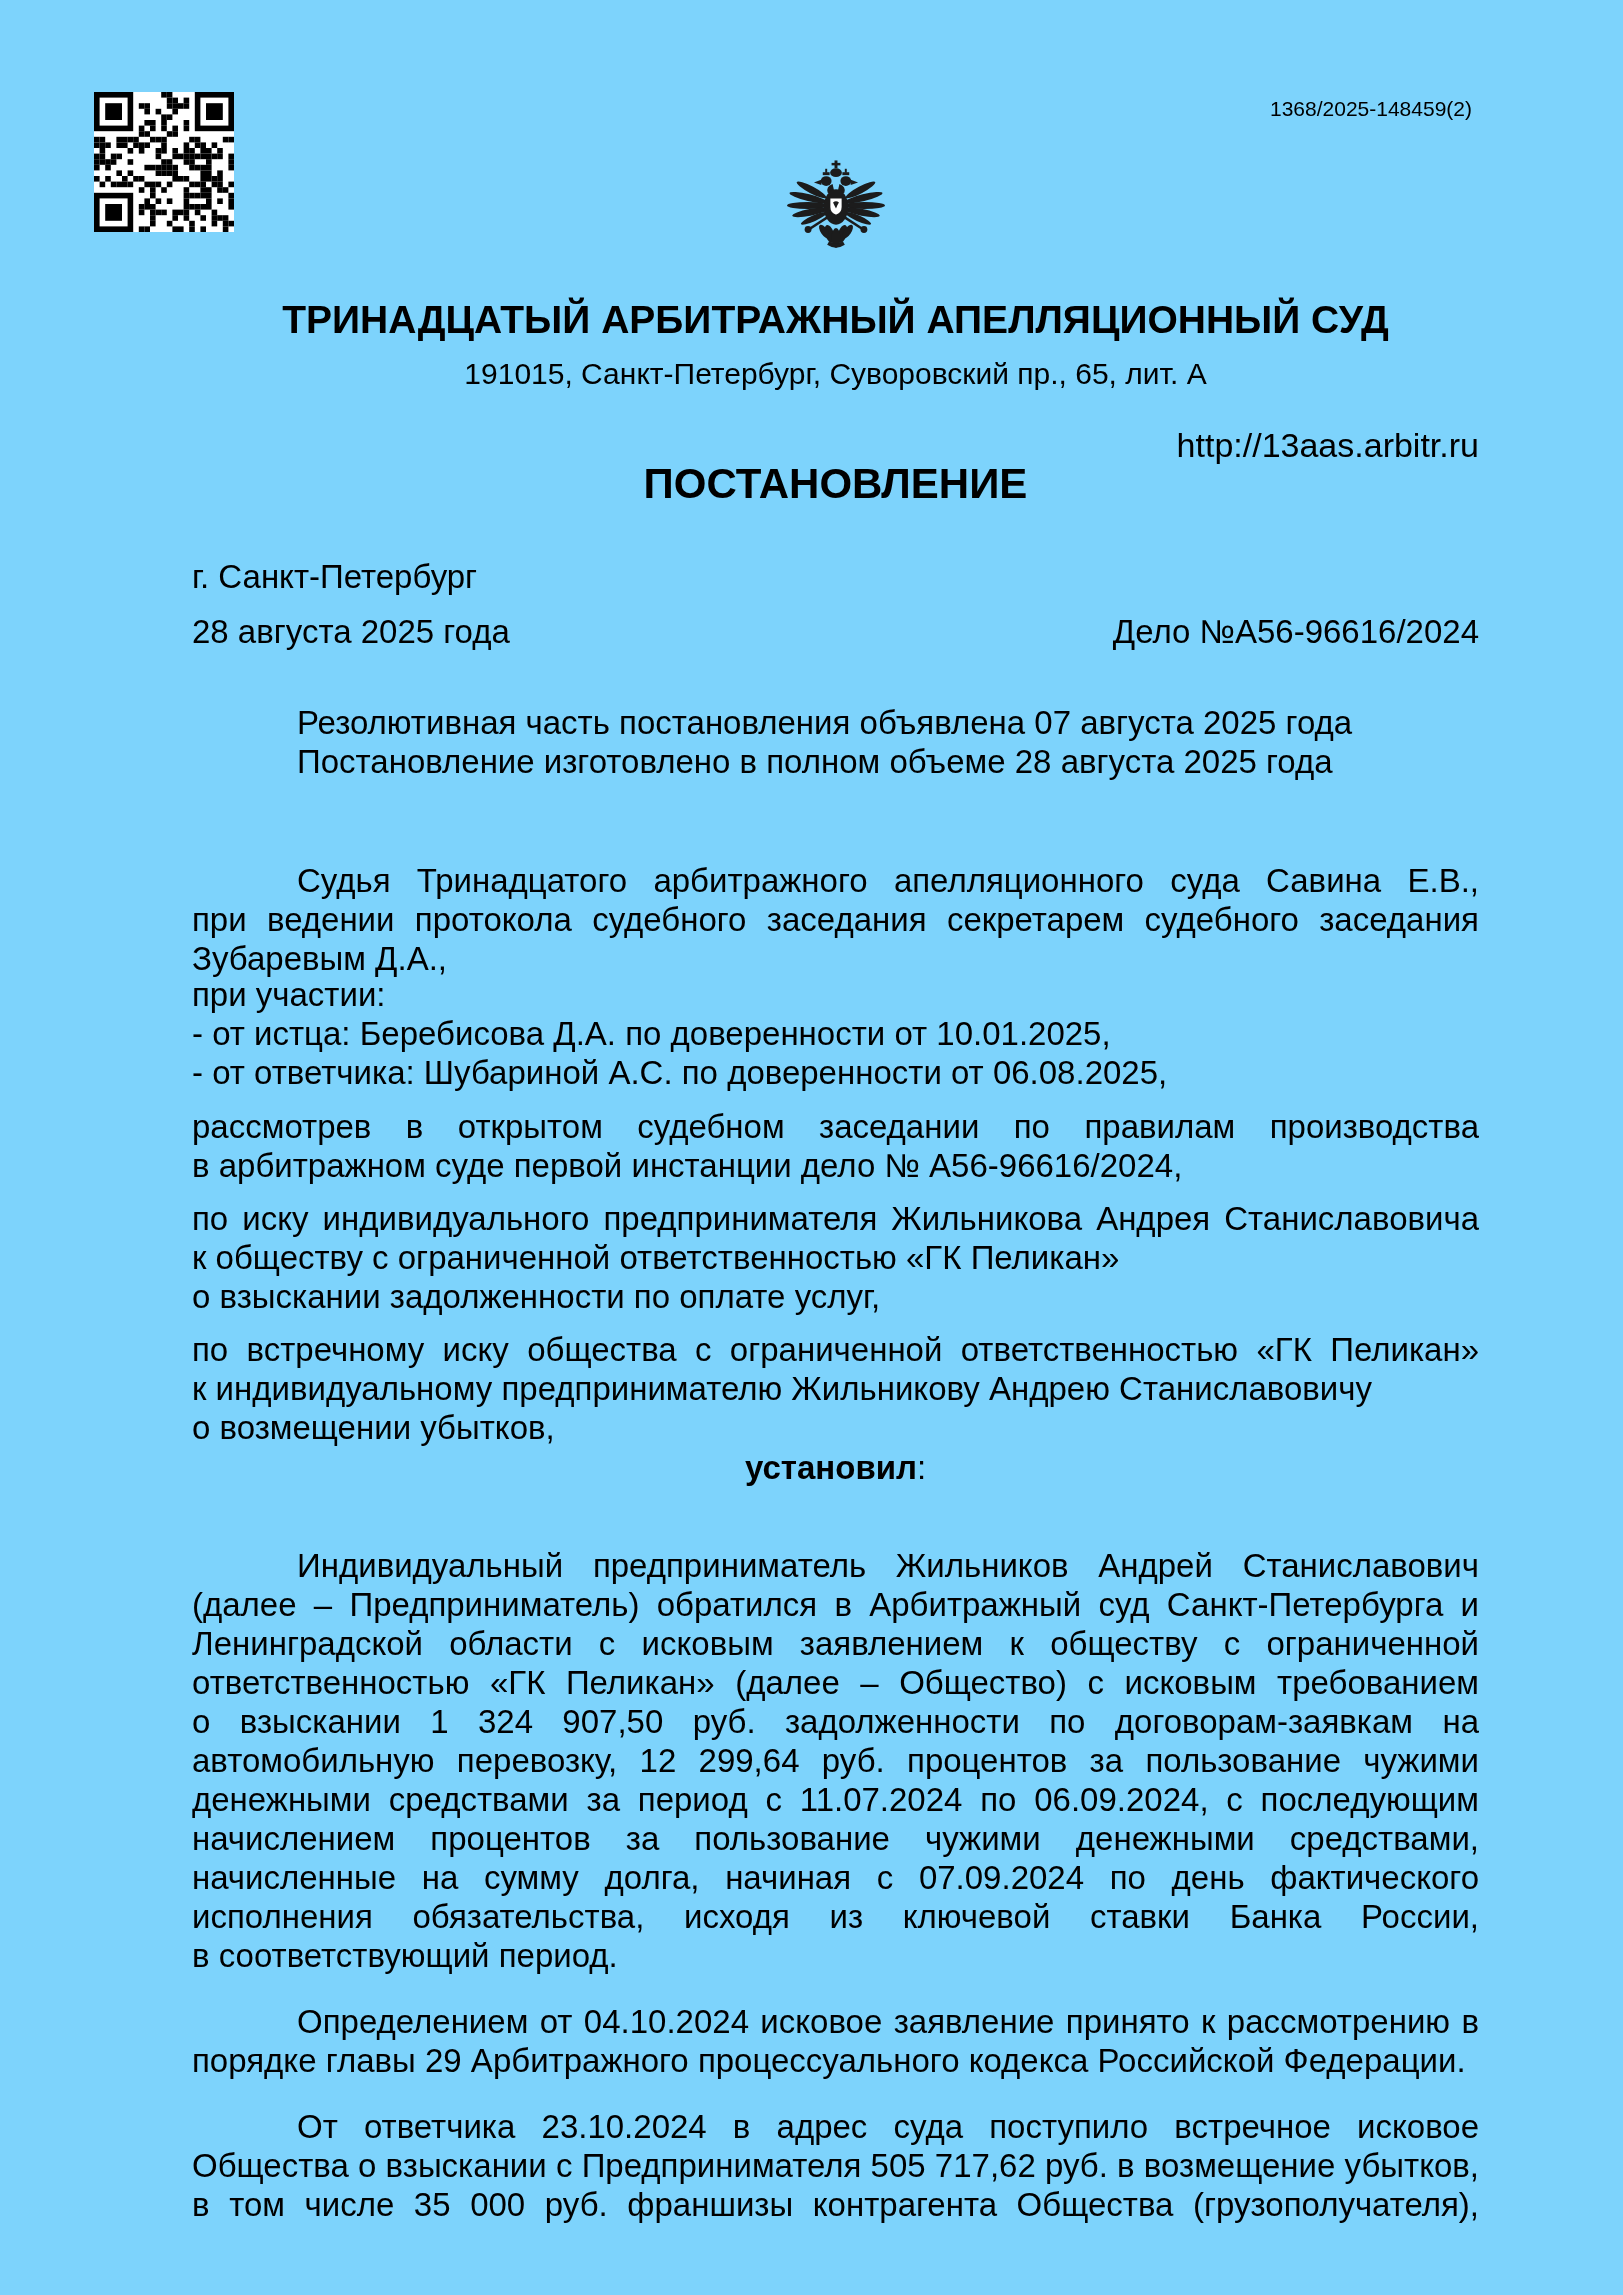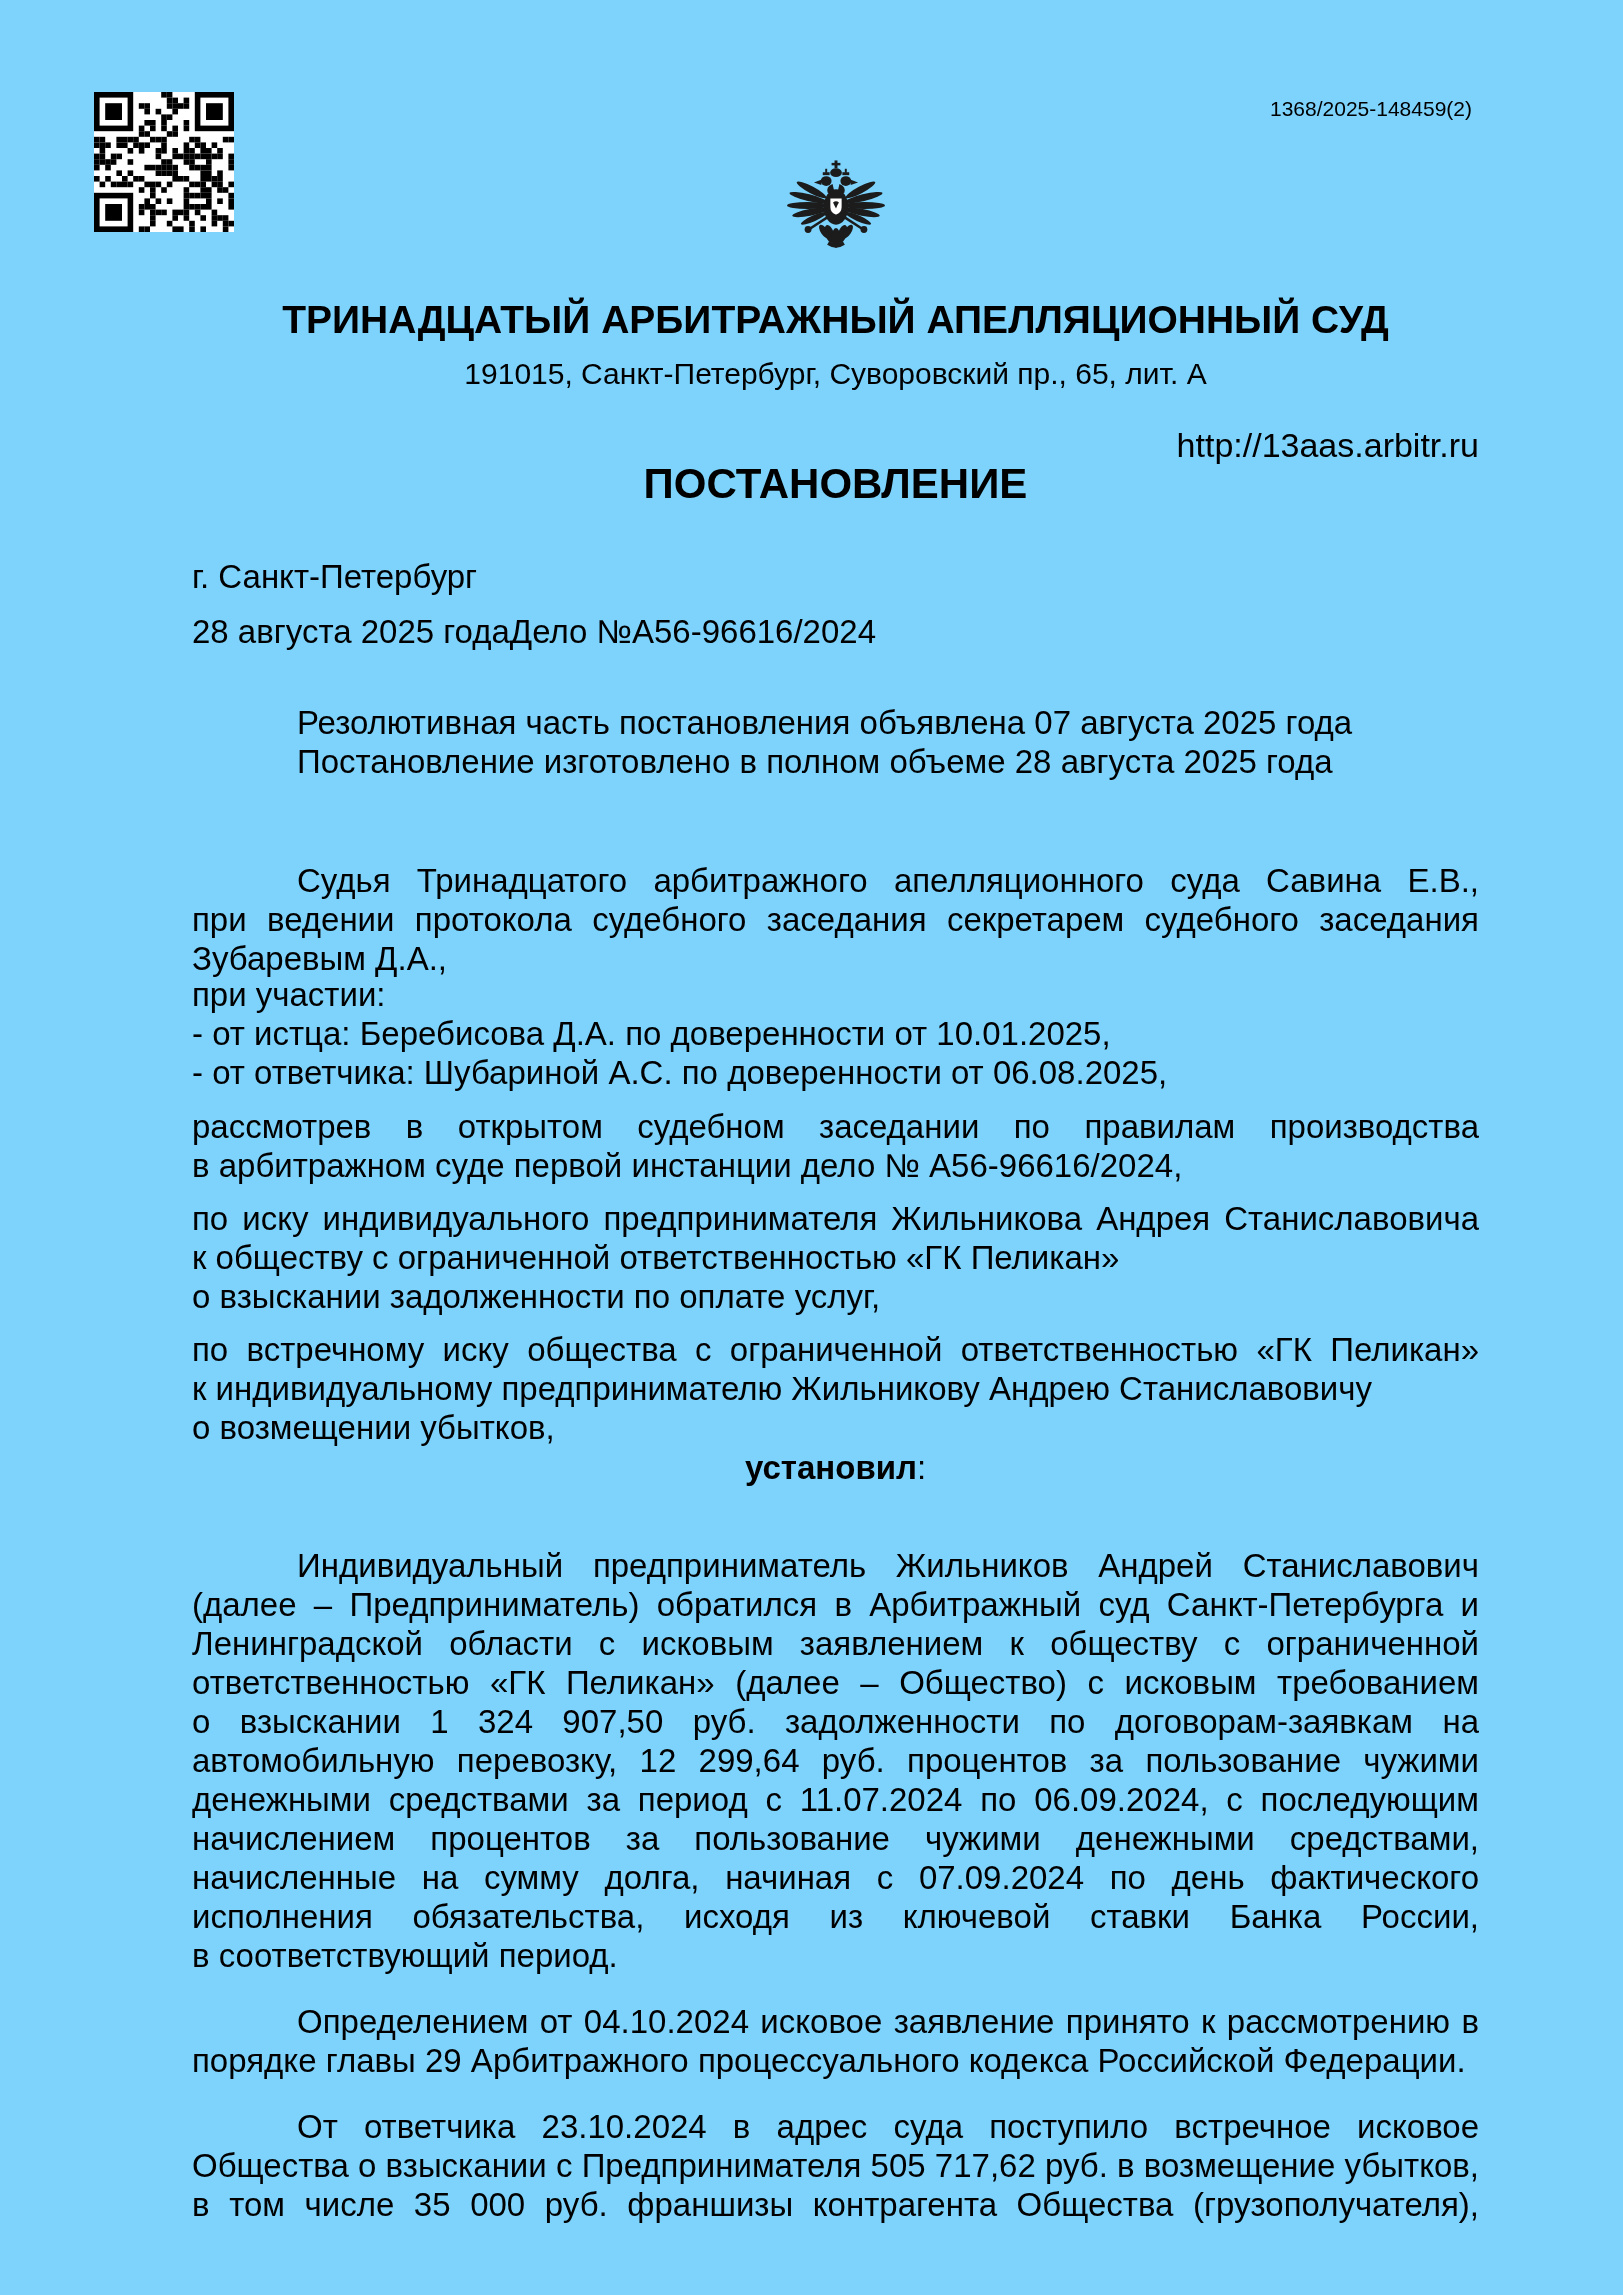--- a/index.html
+++ b/index.html
@@ -25,21 +25,21 @@
   }
   .emblem svg{width:98px;height:110px;}
   .col{position:absolute;left:192px;width:1287px;box-sizing:border-box;}
   .court-name{
     top:296px;text-align:center;font-weight:bold;font-size:39px;line-height:47px;
   }
   .addr1{top:356px;text-align:center;font-size:30px;line-height:35px;}
   .addr2{top:391px;text-align:right;font-size:34px;line-height:35px;margin-top:37px;}
   .doc-type{top:458px;text-align:center;font-weight:bold;font-size:42px;line-height:52px;}
   .city{top:557px;font-size:33px;line-height:39px;}
-  .date-row{top:612px;display:flex;justify-content:flex-start;font-size:33px;line-height:39px;}
+  .date-row{top:612px;display:flex;justify-content:space-between;font-size:33px;line-height:39px;}
   .block{position:absolute;left:192px;width:1287px;box-sizing:border-box;font-size:33px;}
   .ln{display:block;height:39px;line-height:39px;overflow:hidden;text-align:left;}
   .ln.j{text-align:justify;text-align-last:justify;}
   .ln.ind{padding-left:105px;margin-top:27px;}
   .b-resolutive{top:703px;padding-left:105px;}
   .b-judge{top:834px;}
   .b-participation{top:975px;}
   .b-considered{top:1107px;}
   .b-claim{top:1199px;}
   .b-counterclaim{top:1330px;}

